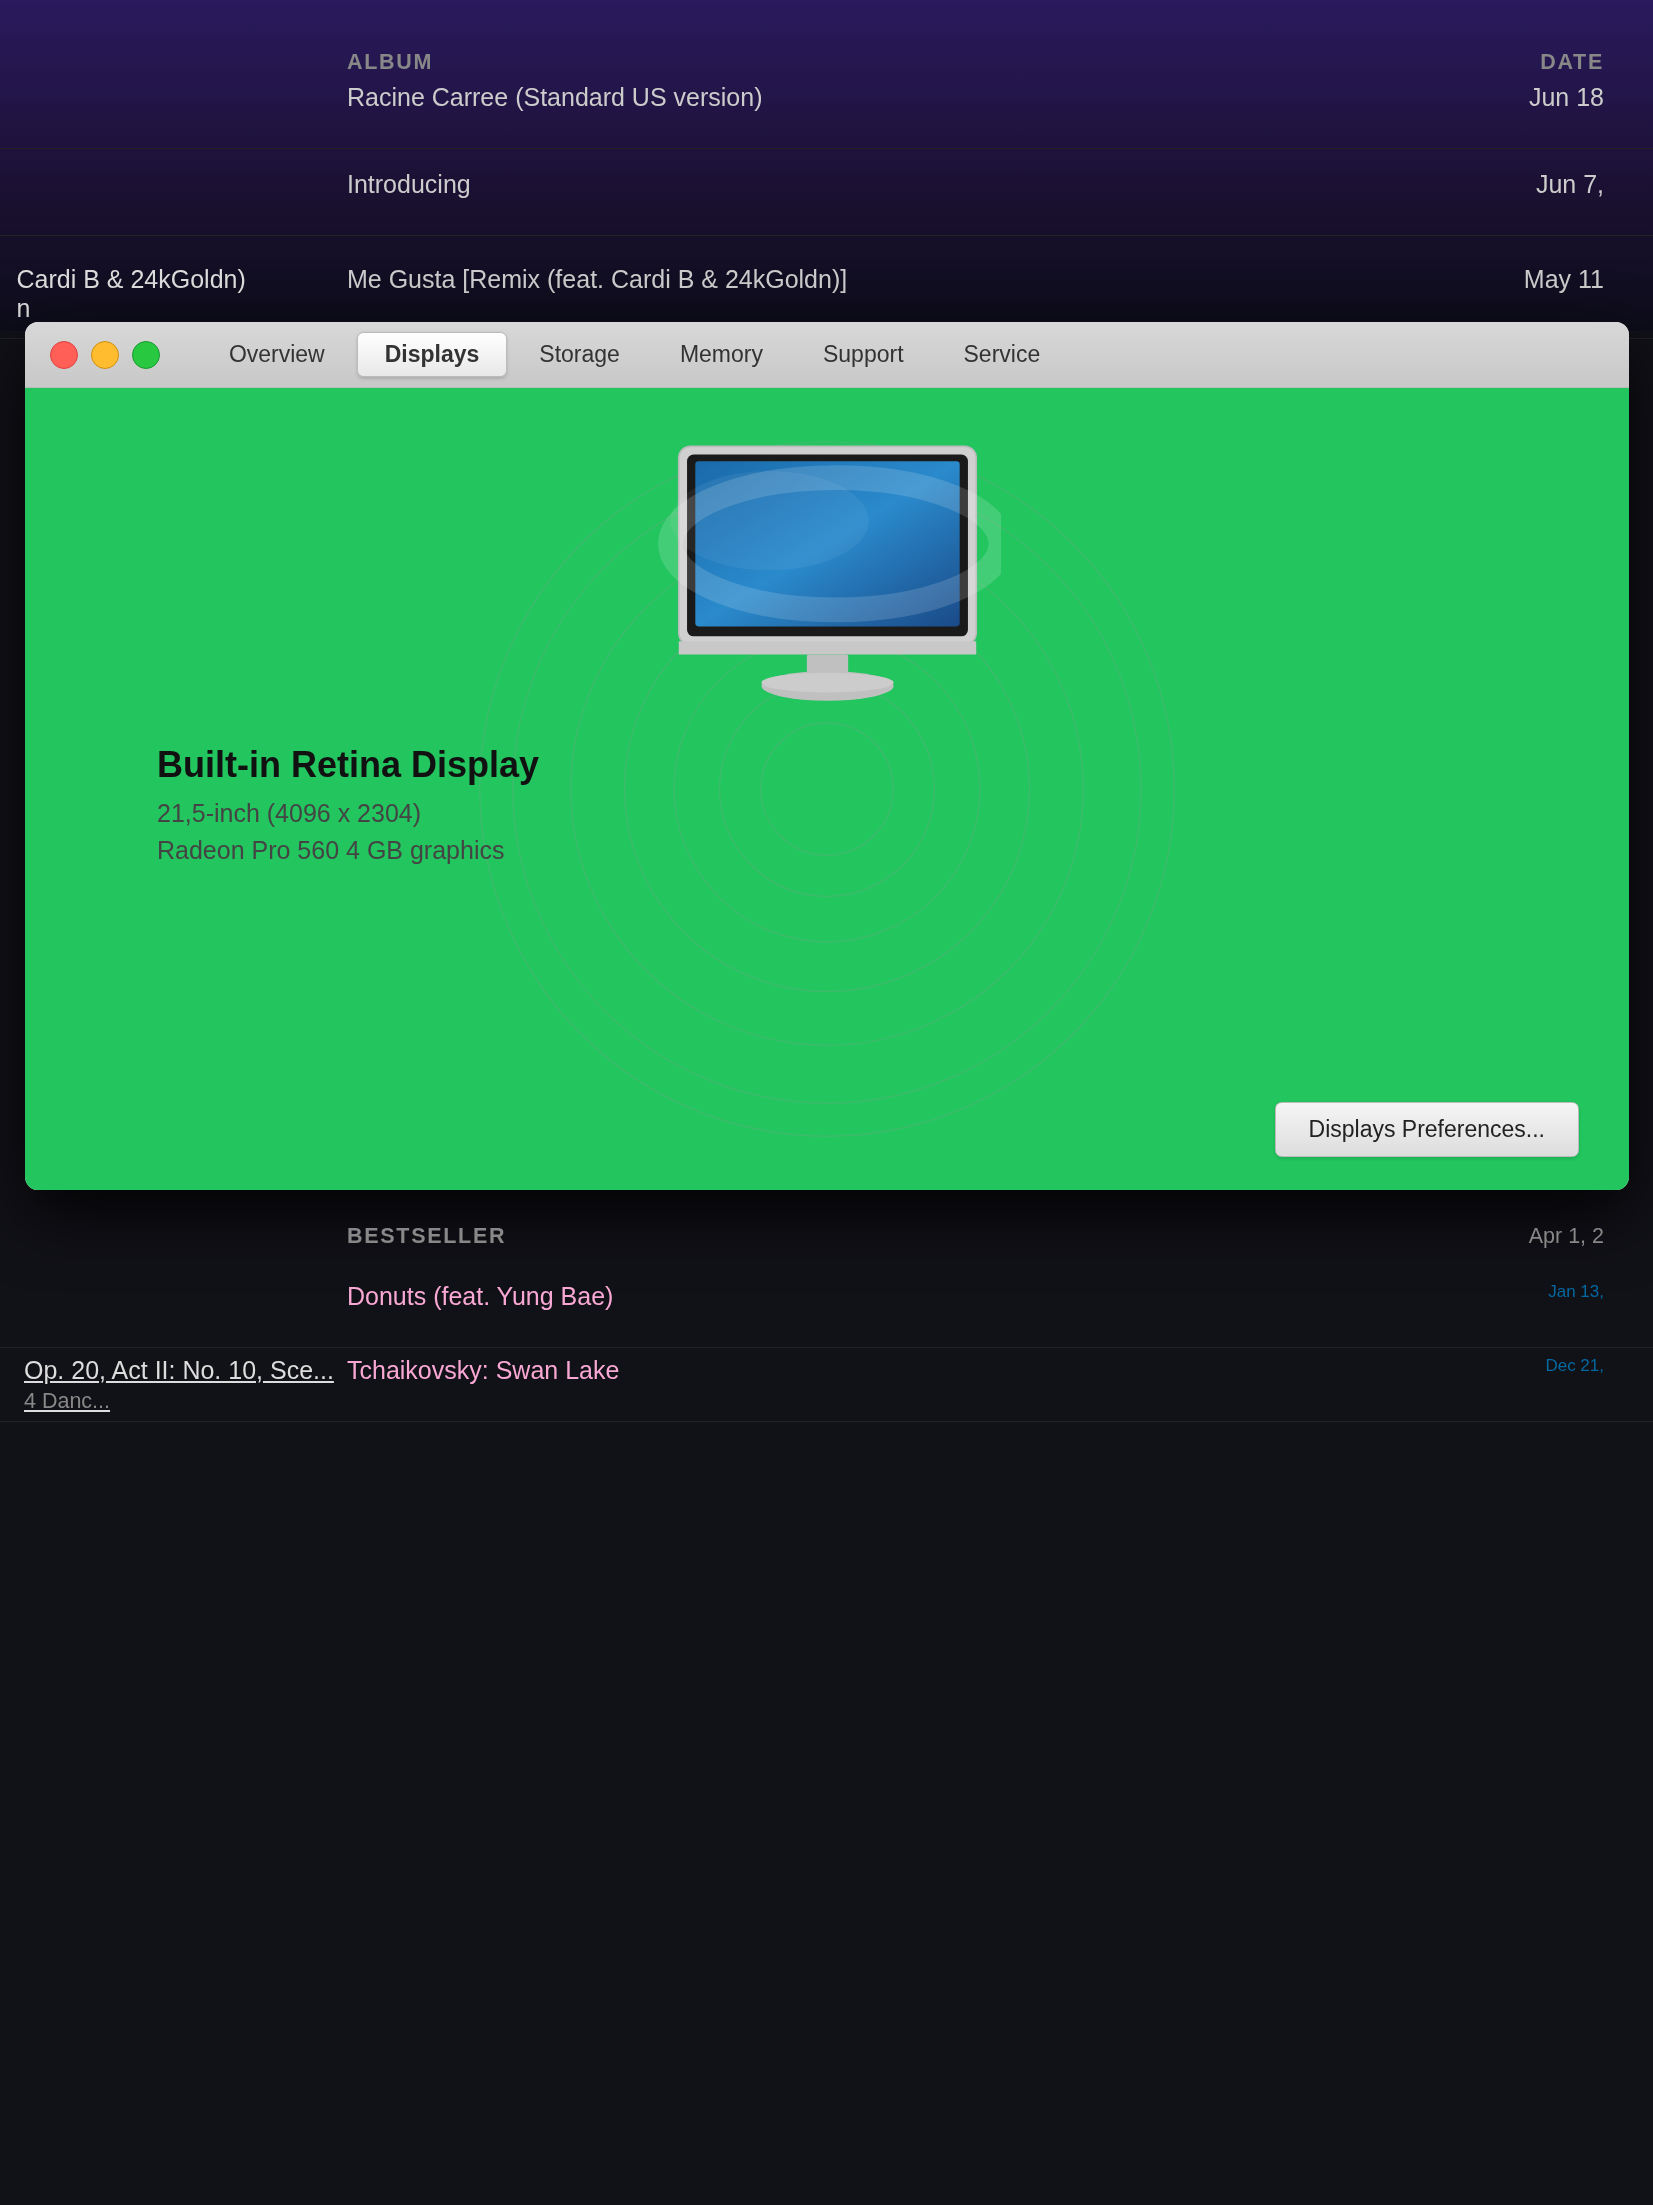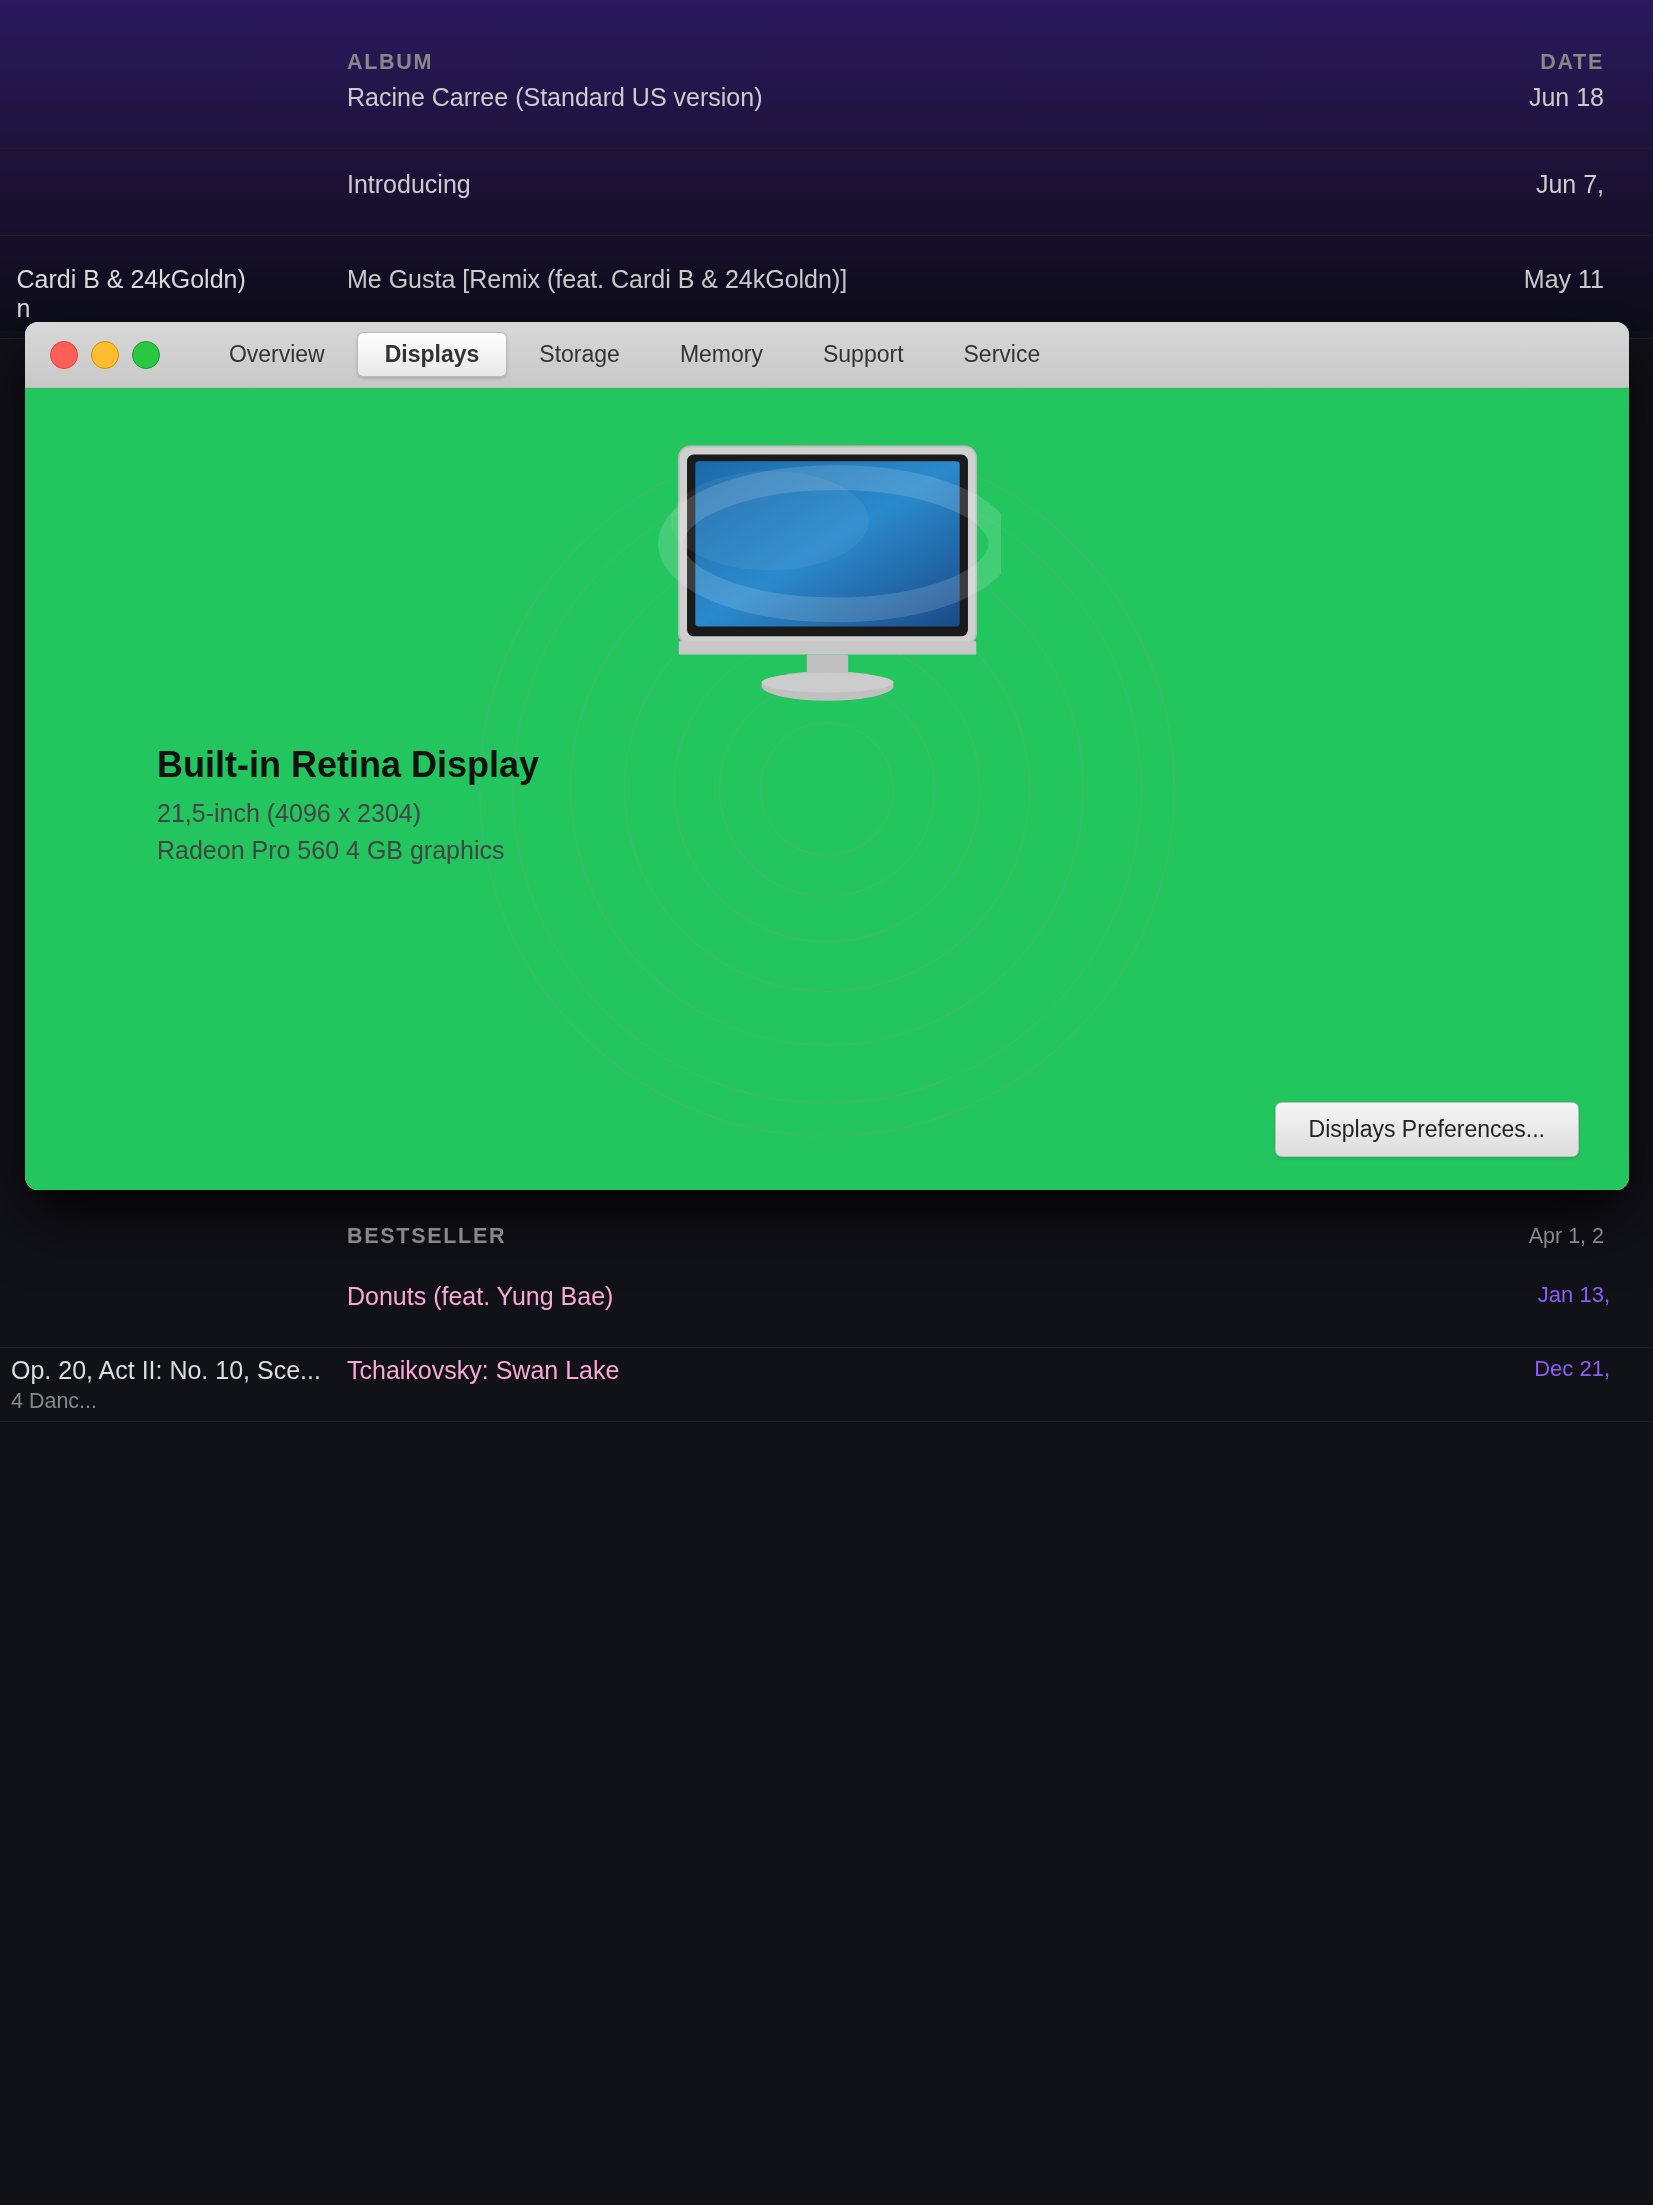--- a/index.html
+++ b/index.html
@@ -240,23 +240,23 @@
       position: absolute;
       top: 0;
       right: 50px;
       color: #888;
       font-size: 21.5px;
     }
 
     .bottom-row1 { position: absolute; top: 58px; width: 100%; height: 66px; border-bottom: 0.8px solid #222; }
     .bottom-row2 { position: absolute; top: 132px; width: 100%; height: 66px; border-bottom: 0.8px solid #222; }
 
-    .b-artist { position: absolute; left: 11px; color: #ddd; font-size: 25px; }
+    .b-artist { position: absolute; left: 24px; color: #ddd; font-size: 25px; text-decoration: underline; }
     .b-album  { position: absolute; left: 347px; color: #f9a8d4; font-size: 25px; }
-    .b-date   { position: absolute; right: 44px; color: #8b5cf6; font-size: 22px; }
+    .b-date   { position: absolute; right: 50px; color: #0369a1; font-size: 17px; }
   </style>
 </head>
 <body>
 
 <div class="bg-music-app">
   <div class="bg-top"></div>
   <div class="bg-main"></div>
 </div>
 
 <div class="col-album">ALBUM</div>

